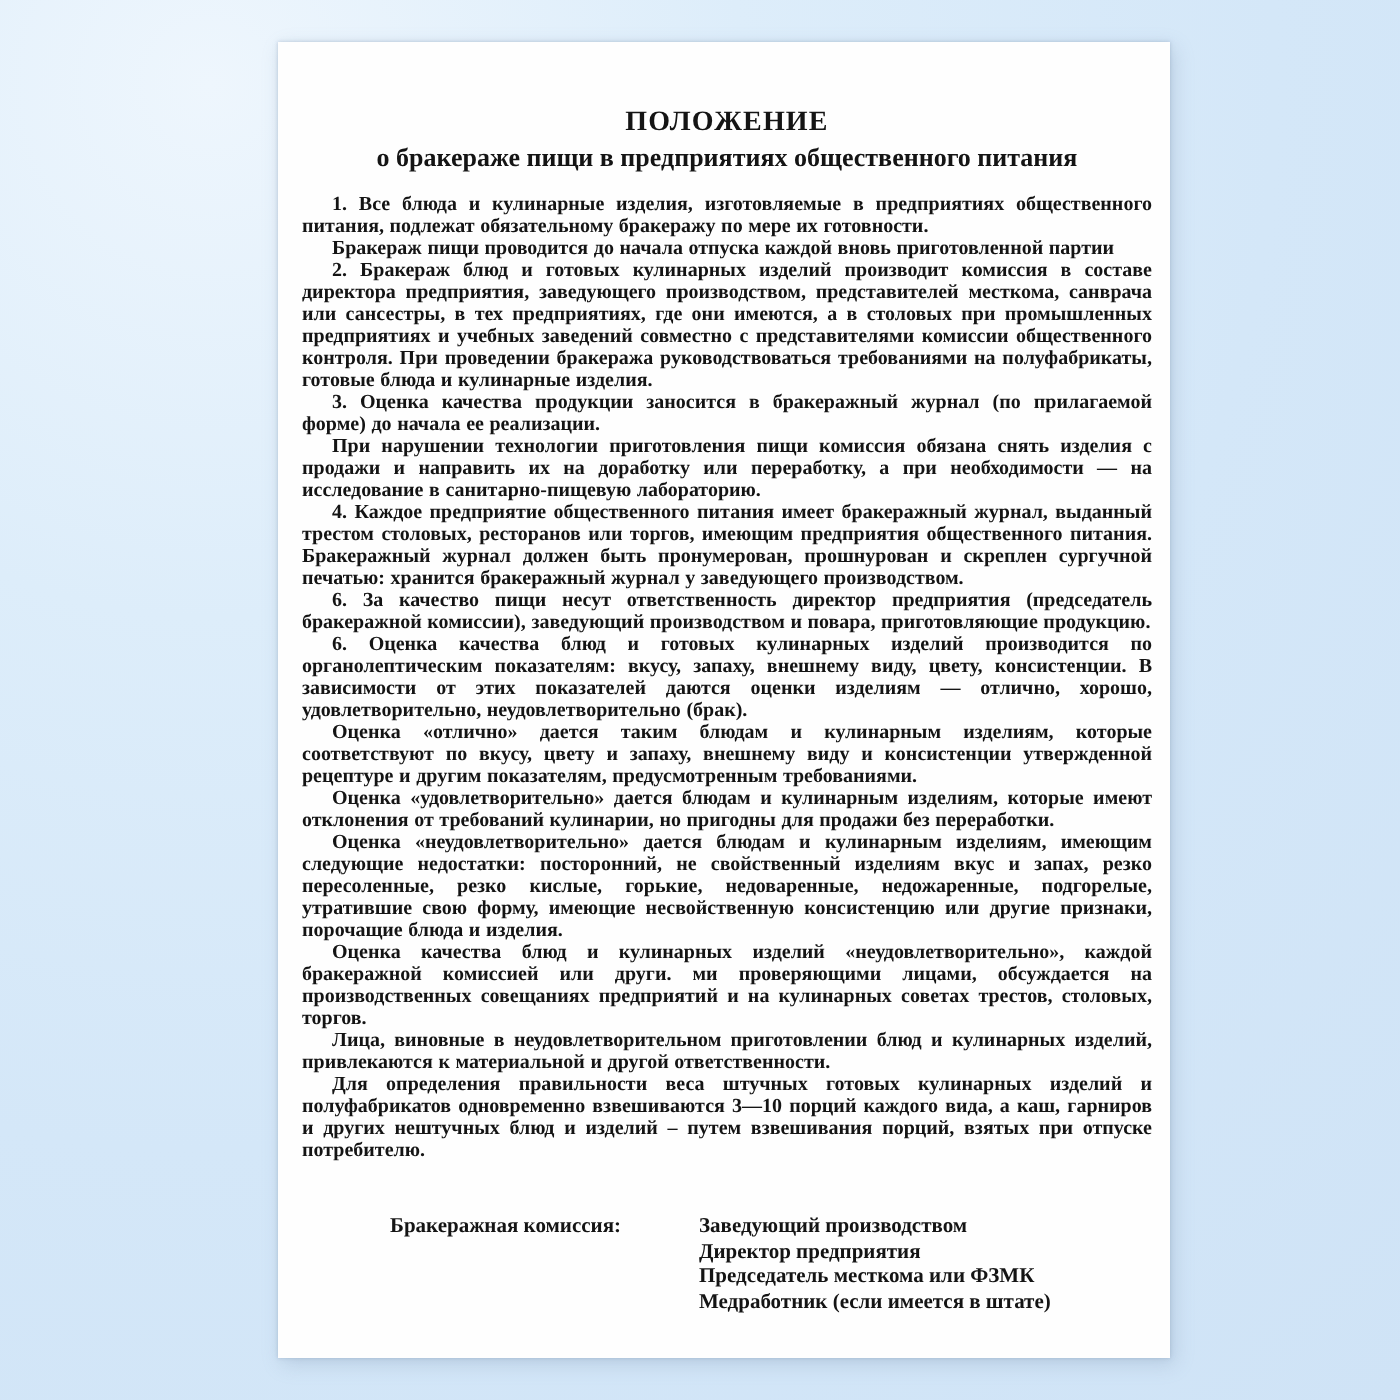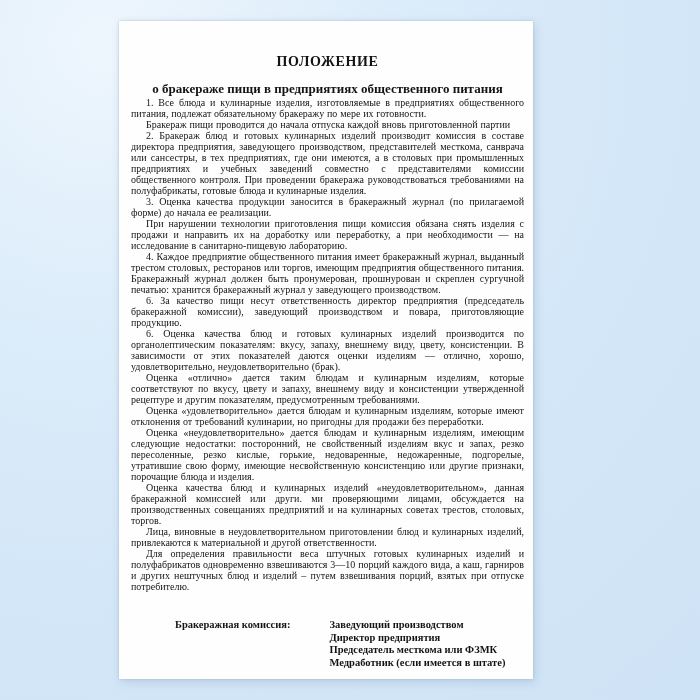--- a/index.html
+++ b/index.html
@@ -13,23 +13,23 @@
     font-family: "Liberation Serif", "DejaVu Serif", serif;
   }
   .backdrop {
     position: relative;
     width: 700px;
     height: 700px;
     background: radial-gradient(circle at 15% 6%, #eef6fd 0%, #ddedfa 30%, #d4e7f8 60%, #cfe3f6 100%);
   }
   .sheet {
     position: absolute;
-    left: 119px;
+    left: 139px;
     top: 21px;
-    width: 414px;
+    width: 446px;
     height: 658px;
     background: #fefefe;
     box-shadow: 0 0 2px rgba(140,160,185,.55), 2px 3px 9px rgba(125,150,180,.30);
   }
   .sheet-inner {
     padding: 33px 9px 0 12px;
     color: #141414;
   }
   .doc-title {
     text-align: center;
@@ -37,25 +37,27 @@
     font-size: 14px;
     line-height: 16px;
     letter-spacing: .6px;
     margin: 0;
   }
   .doc-subtitle {
     text-align: center;
     font-weight: bold;
     font-size: 13px;
     line-height: 16px;
-    margin: 11px 0 0 0;
+    margin: 1px 0 0 0;
   }
   .doc-body {
+    margin-top: 10px;
     font-size: 10px;
     line-height: 11px;
+    font-weight: bold;
   }
   .doc-body p {
     margin: 0;
     text-align: justify;
     text-indent: 15px;
     word-spacing: .3px;
   }
   .commission {
     margin-top: 27px;
     padding-left: 44px;
@@ -88,21 +90,21 @@
           <p>Бракераж пищи проводится до начала отпуска каждой вновь приготовленной партии</p>
           <p>2.  Бракераж блюд и готовых кулинарных изделий производит комиссия в составе директора предприятия, заведующего производством, представителей месткома, санврача или сансестры, в тех предприятиях, где они имеются, а в столовых при промышленных предприятиях и учебных заведений совместно с представителями комиссии общественного контроля. При проведении бракеража руководствоваться требованиями на полуфабрикаты, готовые блюда и кулинарные изделия.</p>
           <p>3.  Оценка качества продукции заносится в бракеражный журнал (по прилагаемой форме) до начала ее реализации.</p>
           <p>При нарушении технологии приготовления пищи комиссия обязана снять изделия с продажи и направить их на доработку или переработку, а при необходимости — на исследование в санитарно-пищевую лабораторию.</p>
           <p>4.  Каждое предприятие общественного питания имеет бракеражный журнал, выданный трестом столовых, ресторанов или торгов, имеющим предприятия общественного питания. Бракеражный журнал должен быть пронумерован, прошнурован и скреплен сургучной печатью: хранится бракеражный журнал у заведующего производством.</p>
           <p>6.  За качество пищи несут ответственность директор предприятия (председатель бракеражной комиссии), заведующий производством и повара, приготовляющие продукцию.</p>
           <p>6.  Оценка качества блюд и готовых кулинарных изделий производится по органолептическим показателям: вкусу, запаху, внешнему виду, цвету, консистенции. В зависимости от этих показателей даются оценки изделиям — отлично, хорошо, удовлетворительно, неудовлетворительно (брак).</p>
           <p>Оценка «отлично» дается таким блюдам и кулинарным изделиям, которые соответствуют по вкусу, цвету и запаху, внешнему виду и консистенции утвержденной рецептуре и другим показателям, предусмотренным требованиями.</p>
           <p>Оценка «удовлетворительно» дается блюдам и кулинарным изделиям, которые имеют отклонения от требований кулинарии, но пригодны для продажи без переработки.</p>
           <p>Оценка «неудовлетворительно» дается блюдам и кулинарным изделиям, имеющим следующие недостатки: посторонний, не свойственный изделиям вкус и запах, резко пересоленные, резко кислые, горькие, недоваренные, недожаренные, подгорелые, утратившие свою форму, имеющие несвойственную консистенцию или другие признаки, порочащие блюда и изделия.</p>
-          <p>Оценка качества блюд и кулинарных изделий «неудовлетворительном», данная бракеражной комиссией или други. ми проверяющими лицами, обсуждается на производственных совещаниях предприятий и на кулинарных советах трестов, столовых, торгов.</p>
+          <p>Оценка качества блюд и кулинарных изделий «неудовлетворительно», каждой бракеражной комиссией или други. ми проверяющими лицами, обсуждается на производственных совещаниях предприятий и на кулинарных советах трестов, столовых, торгов.</p>
           <p>Лица, виновные в неудовлетворительном приготовлении блюд и кулинарных изделий, привлекаются к материальной и другой ответственности.</p>
           <p>Для определения  правильности веса штучных готовых кулинарных изделий и полуфабрикатов одновременно взвешиваются 3—10 порций каждого вида, а каш, гарниров и других нештучных блюд и изделий – путем взвешивания порций, взятых при отпуске потребителю.</p>
         </div>
 
       <div class="commission">
         <div class="commission-label">Бракеражная комиссия:</div>
         <div class="commission-members">
             <div>Заведующий производством</div>
             <div>Директор предприятия</div>
             <div>Председатель месткома или ФЗМК</div>

